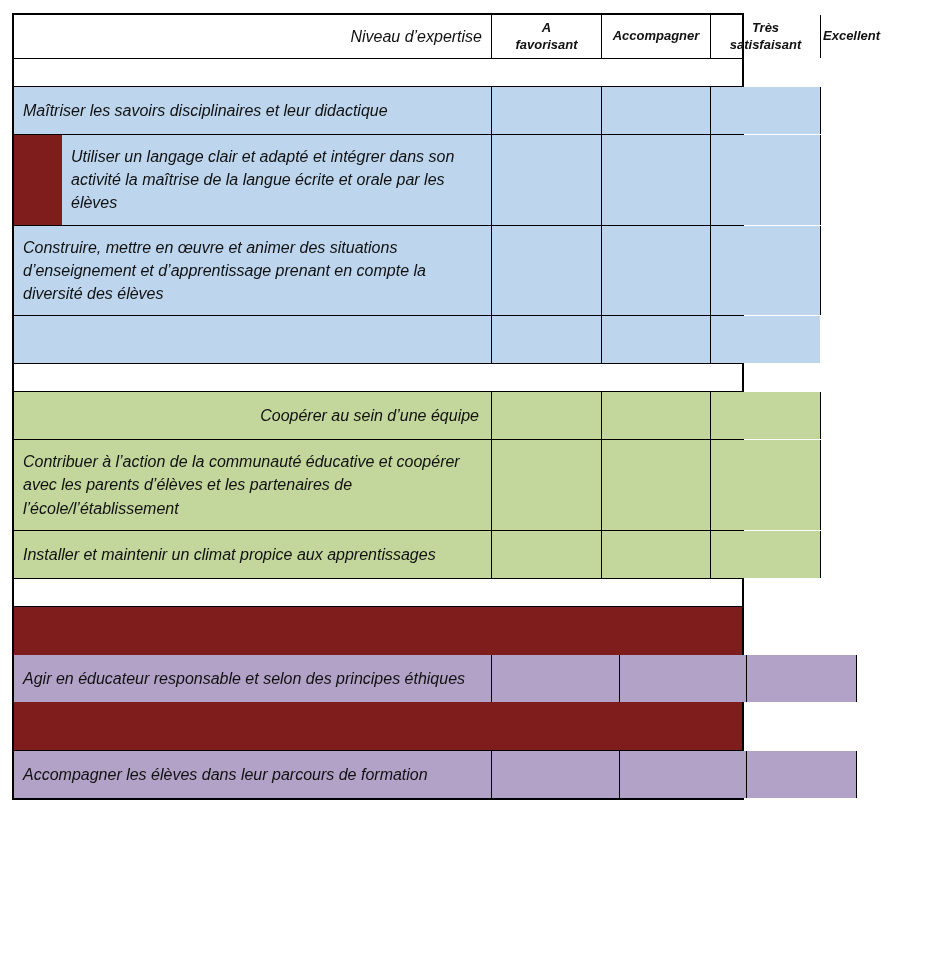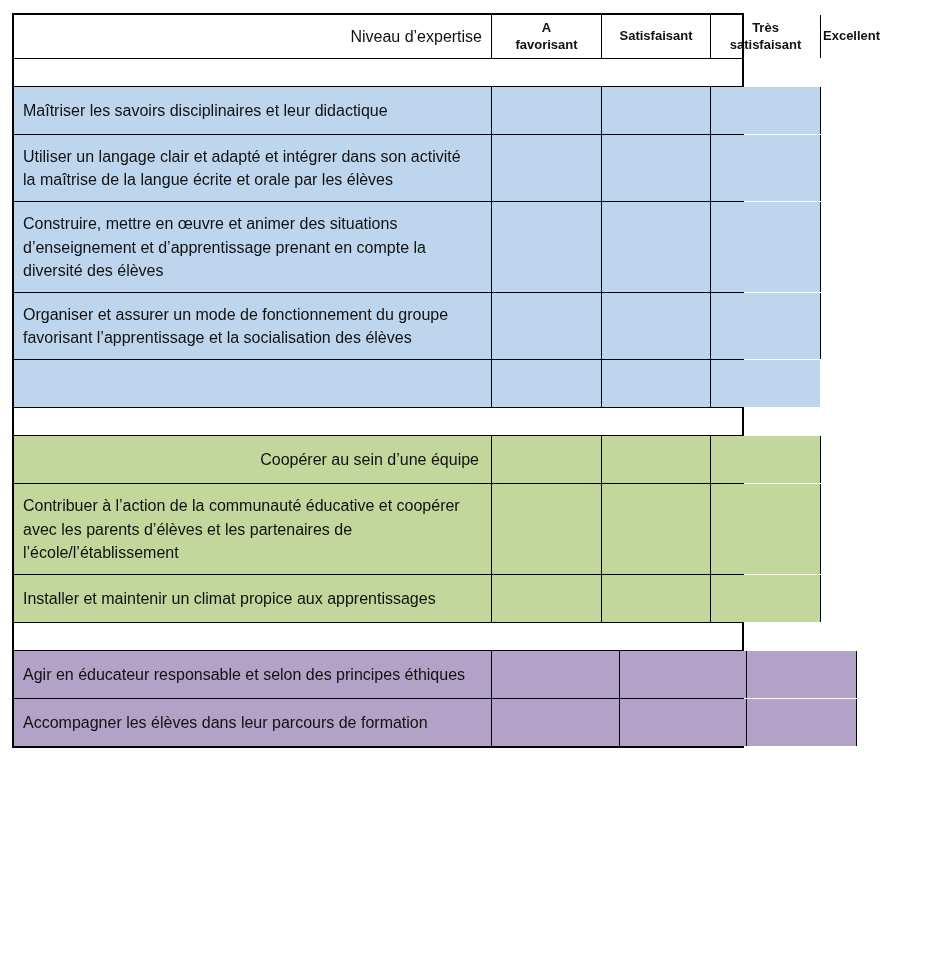--- a/index.html
+++ b/index.html
@@ -8,29 +8,31 @@
     background: #ffffff;
     font-family: "Liberation Sans", sans-serif;
     color: #111111;
   }
   .page { padding: 13px 10px 12px 12px; }
 
   .table-frame {
     width: 732px;
     border: 2px solid #000000;
     background: #7f1d1d;
+    font-style: italic;
   }
 
   .row {
     display: grid;
     grid-template-columns: 477px 110px 109px 110px 1fr;
   }
   
   .section-ethique-professionnelle .row {
     grid-template-columns: 477px 128px 127px 110px 1fr;
+    margin-top: 48px;
   }
 
   .header-row {
     display: grid;
     grid-template-columns: 477px 110px 109px 110px 1fr;
     min-height: 44px;
     border-bottom: 1.5px solid #000000;
     background: #ffffff;
   }
 
@@ -86,21 +88,21 @@
 
 <div class="page">
   <div class="table-frame">
 
     <div class="header-row">
       <div class="cell header-label-cell">Niveau d’expertise</div>
       <div class="cell header-col-cell">
         <span>A favorisant</span>
       </div>
       <div class="cell header-col-cell one-line">
-        <span>Satisfaisant</span>
+        <span>Accompagner</span>
       </div>
       <div class="cell header-col-cell">
         <span>Très satisfaisant</span>
       </div>
       <div class="cell header-col-cell one-line">
         <span>Excellent</span>
       </div>
     </div>
 
     <div class="spacer"></div>
@@ -110,40 +112,31 @@
           <div class="row">
             <div class="cell label-cell" style="background: rgb(189, 214, 238);">
               <span>Maîtriser les savoirs disciplinaires et leur didactique</span>
             </div>
             <div class="cell score-cell" style="background: rgb(189, 214, 238);"></div>
             <div class="cell score-cell" style="background: rgb(189, 214, 238);"></div>
             <div class="cell score-cell" style="background: rgb(189, 214, 238);"></div>
             <div class="cell score-cell" style="background: rgb(189, 214, 238);"></div>
           </div>
           <div class="row">
-            <div class="cell label-cell" style="background: rgb(189, 214, 238);">
+            <div class="cell label-cell" style="background: rgb(189, 214, 238); margin-left: 48px;">
               <span>Utiliser un langage clair et adapté et intégrer dans son activité la maîtrise de la langue écrite et orale par les élèves</span>
             </div>
             <div class="cell score-cell" style="background: rgb(189, 214, 238);"></div>
             <div class="cell score-cell" style="background: rgb(189, 214, 238);"></div>
             <div class="cell score-cell" style="background: rgb(189, 214, 238);"></div>
             <div class="cell score-cell" style="background: rgb(189, 214, 238);"></div>
           </div>
           <div class="row">
             <div class="cell label-cell" style="background: rgb(189, 214, 238);">
               <span>Construire, mettre en œuvre et animer des situations d’enseignement et d’apprentissage prenant en compte la diversité des élèves</span>
-            </div>
-            <div class="cell score-cell" style="background: rgb(189, 214, 238);"></div>
-            <div class="cell score-cell" style="background: rgb(189, 214, 238);"></div>
-            <div class="cell score-cell" style="background: rgb(189, 214, 238);"></div>
-            <div class="cell score-cell" style="background: rgb(189, 214, 238);"></div>
-          </div>
-          <div class="row">
-            <div class="cell label-cell" style="background: rgb(189, 214, 238);">
-              <span>Organiser et assurer un mode de fonctionnement du groupe favorisant l’apprentissage et la socialisation des élèves</span>
             </div>
             <div class="cell score-cell" style="background: rgb(189, 214, 238);"></div>
             <div class="cell score-cell" style="background: rgb(189, 214, 238);"></div>
             <div class="cell score-cell" style="background: rgb(189, 214, 238);"></div>
             <div class="cell score-cell" style="background: rgb(189, 214, 238);"></div>
           </div>
           <div class="row">
             <div class="cell score-cell" style="background: rgb(189, 214, 238);"></div>
             <div class="cell score-cell" style="background: rgb(189, 214, 238);"></div>
             <div class="cell score-cell" style="background: rgb(189, 214, 238);"></div>

